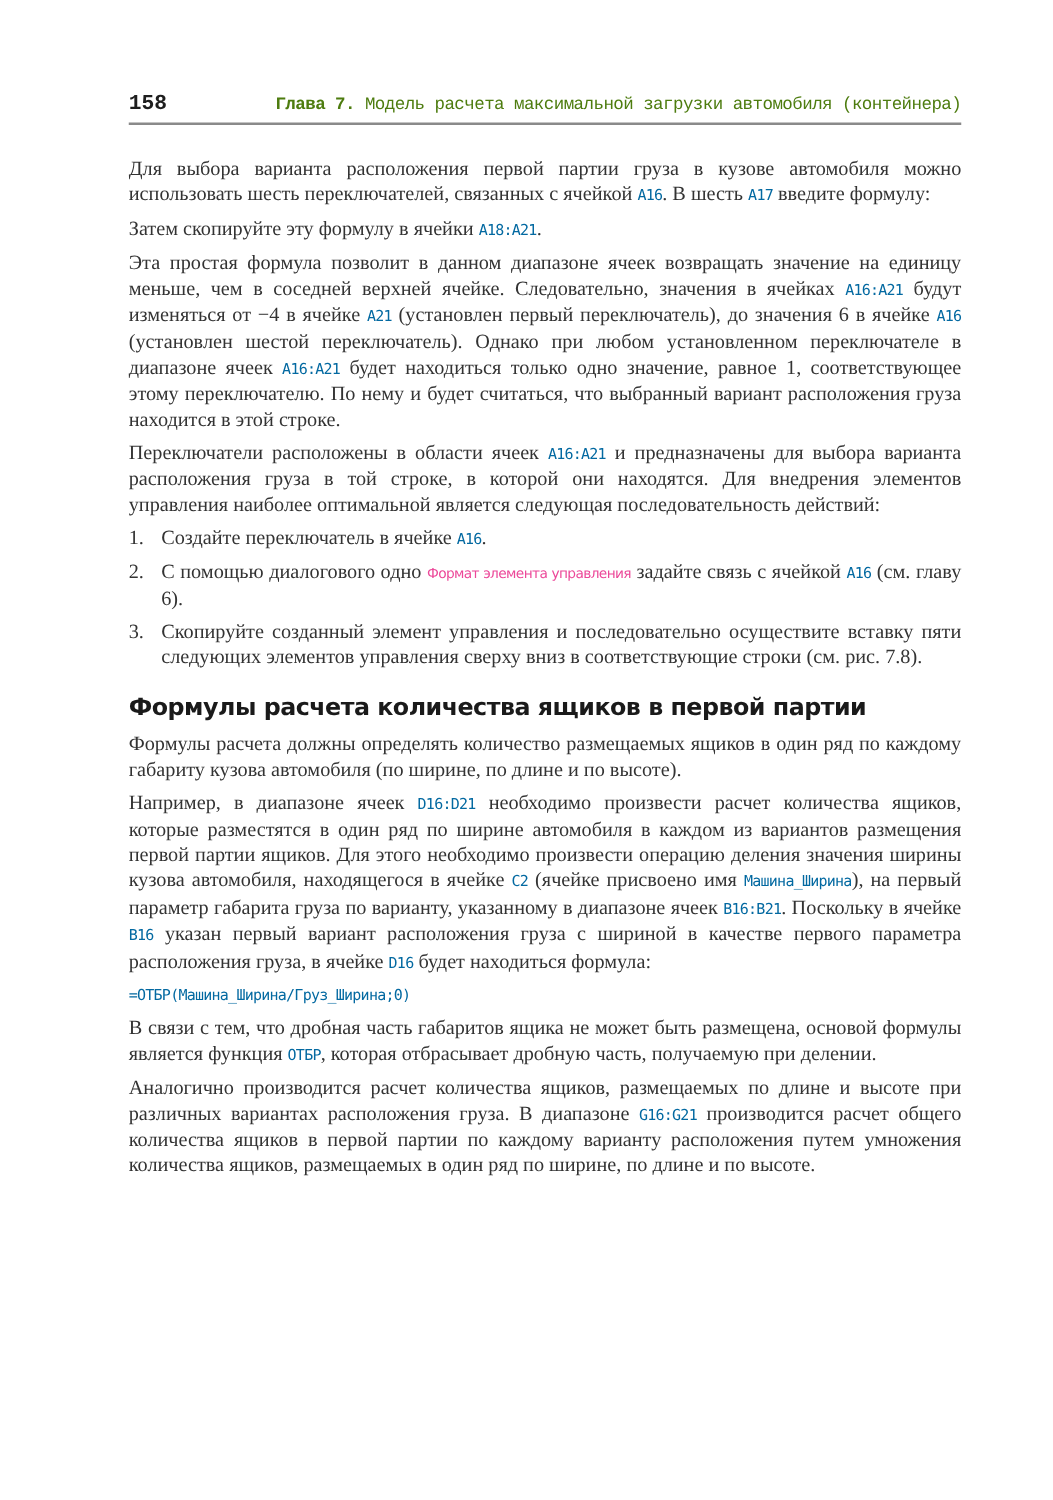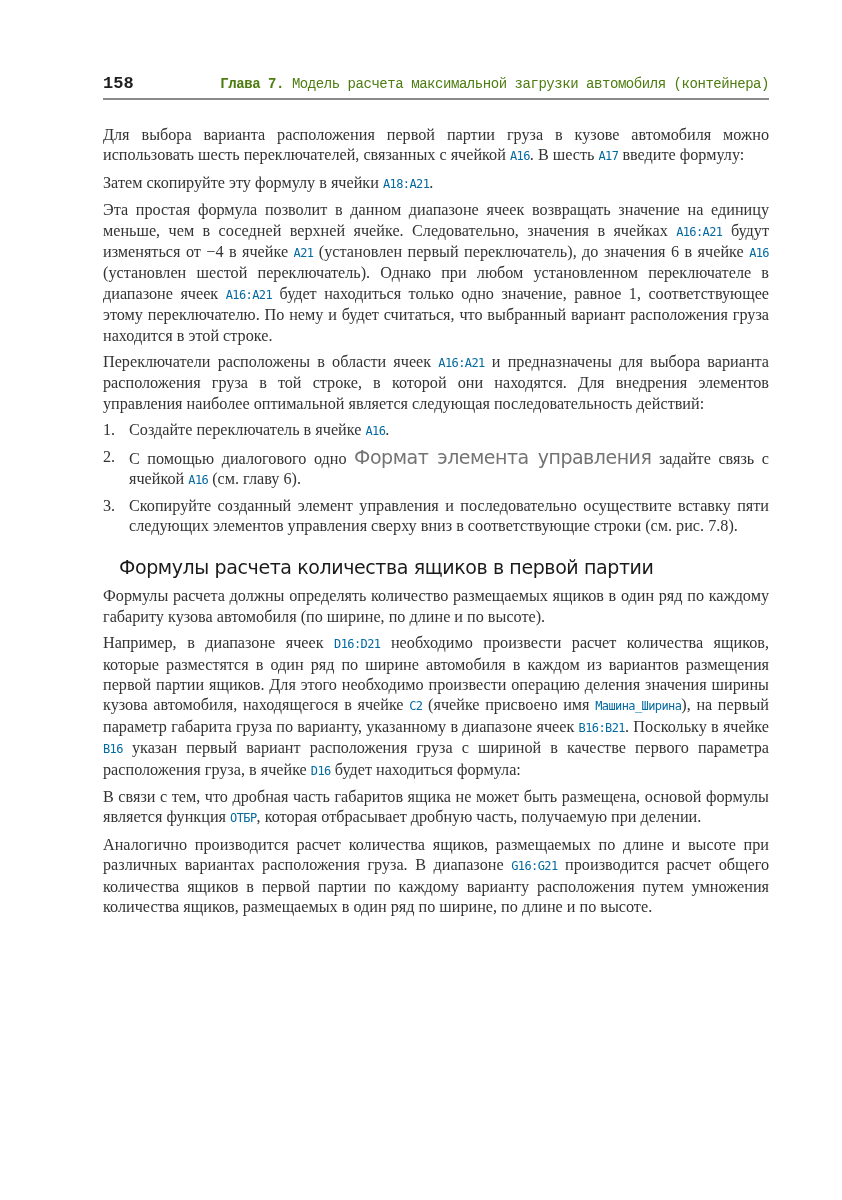--- a/index.html
+++ b/index.html
@@ -9,22 +9,22 @@
     .page-num { position: absolute; left: 0; top: 0; font-size: 17px; font-weight: bold; color: #1e1e1e; }
     .running-head { position: absolute; right: 0; top: 2px; font-size: 14px; color: #4d7c0f; letter-spacing: -0.45px; white-space: nowrap; }
     .running-head b { font-weight: bold; }
     .body { position: absolute; top: 125px; left: 0; width: 666px; font-family: "Liberation Serif", serif; font-size: 16.2px; line-height: 20.4px; color: #333; text-align: justify; }
     p { margin: 0 0 6px 0; }
     .code { font-family: "DejaVu Sans Mono", monospace; font-size: 12px; letter-spacing: -0.6px; color: #0369a1; }
     .formula { margin: 0 0 6px 0; }
     ol { margin: 0 0 8px 0; padding: 0; list-style: none; }
     ol li { position: relative; padding-left: 26px; margin-bottom: 5px; }
     ol li .num { position: absolute; left: 0; top: 0; }
-    .ui-term { font-family: "DejaVu Sans", sans-serif; font-size: 19px; letter-spacing: -0.5px; color: #737373; }
-    h2 { font-family: "DejaVu Sans", sans-serif; font-size: 19px; font-weight: normal; color: #1a1a1a; margin: 18px 0 6px 16px; letter-spacing: -0.4px; line-height: 26px; }
+    .ui-term { font-family: "DejaVu Sans", sans-serif; font-size: 11px; letter-spacing: -0.5px; color: #ec4899; }
+    h2 { font-family: "DejaVu Sans", sans-serif; font-size: 19px; font-weight: bold; color: #1a1a1a; margin: 18px 0 6px 0; letter-spacing: -0.4px; line-height: 26px; }
   </style>
 </head>
 <body>
 
 <div class="page">
   <div class="header">
     <span class="page-num">158</span>
     <span class="running-head"><b>Глава 7.</b><span> Модель расчета максимальной загрузки автомобиля (контейнера)</span></span>
   </div>
 
@@ -43,18 +43,19 @@
       <li><span class="num">2.</span><span>С помощью диалогового одно </span><span class="ui-term">Формат элемента управления</span><span> задайте связь с ячейкой </span><span class="code">A16</span><span> (см. главу 6).</span></li>
       <li><span class="num">3.</span><span>Скопируйте созданный элемент управления и последовательно осуществите вставку пяти следующих элементов управления сверху вниз в соответствующие строки (см. рис. 7.8).</span></li>
     </ol>
 
     <h2>Формулы расчета количества ящиков в первой партии</h2>
 
     <p>Формулы расчета должны определять количество размещаемых ящиков в один ряд по каждому габариту кузова автомобиля (по ширине, по длине и по высоте).</p>
 
     <p><span>Например, в диапазоне ячеек </span><span class="code">D16:D21</span><span> необходимо произвести расчет количества ящиков, которые разместятся в один ряд по ширине автомобиля в каждом из вариантов размещения первой партии ящиков. Для этого необходимо произвести операцию деления значения ширины кузова автомобиля, находящегося в ячейке </span><span class="code">C2</span><span> (ячейке присвоено имя </span><span class="code">Машина_Ширина</span><span>), на первый параметр габарита груза по варианту, указанному в диапазоне ячеек </span><span class="code">B16:B21</span><span>. Поскольку в ячейке </span><span class="code">B16</span><span> указан первый вариант расположения груза с шириной в качестве первого параметра расположения груза, в ячейке </span><span class="code">D16</span><span> будет находиться формула:</span></p>
 
+    <p class="formula code">=ОТБР(Машина_Ширина/Груз_Ширина;0)</p>
 
     <p><span>В связи с тем, что дробная часть габаритов ящика не может быть размещена, основой формулы является функция </span><span class="code">ОТБР</span><span>, которая отбрасывает дробную часть, получаемую при делении.</span></p>
 
     <p><span>Аналогично производится расчет количества ящиков, размещаемых по длине и высоте при различных вариантах расположения груза. В диапазоне </span><span class="code">G16:G21</span><span> производится расчет общего количества ящиков в первой партии по каждому варианту расположения путем умножения количества ящиков, размещаемых в один ряд по ширине, по длине и по высоте.</span></p>
   </div>
 </div>
 
 </body></html>

